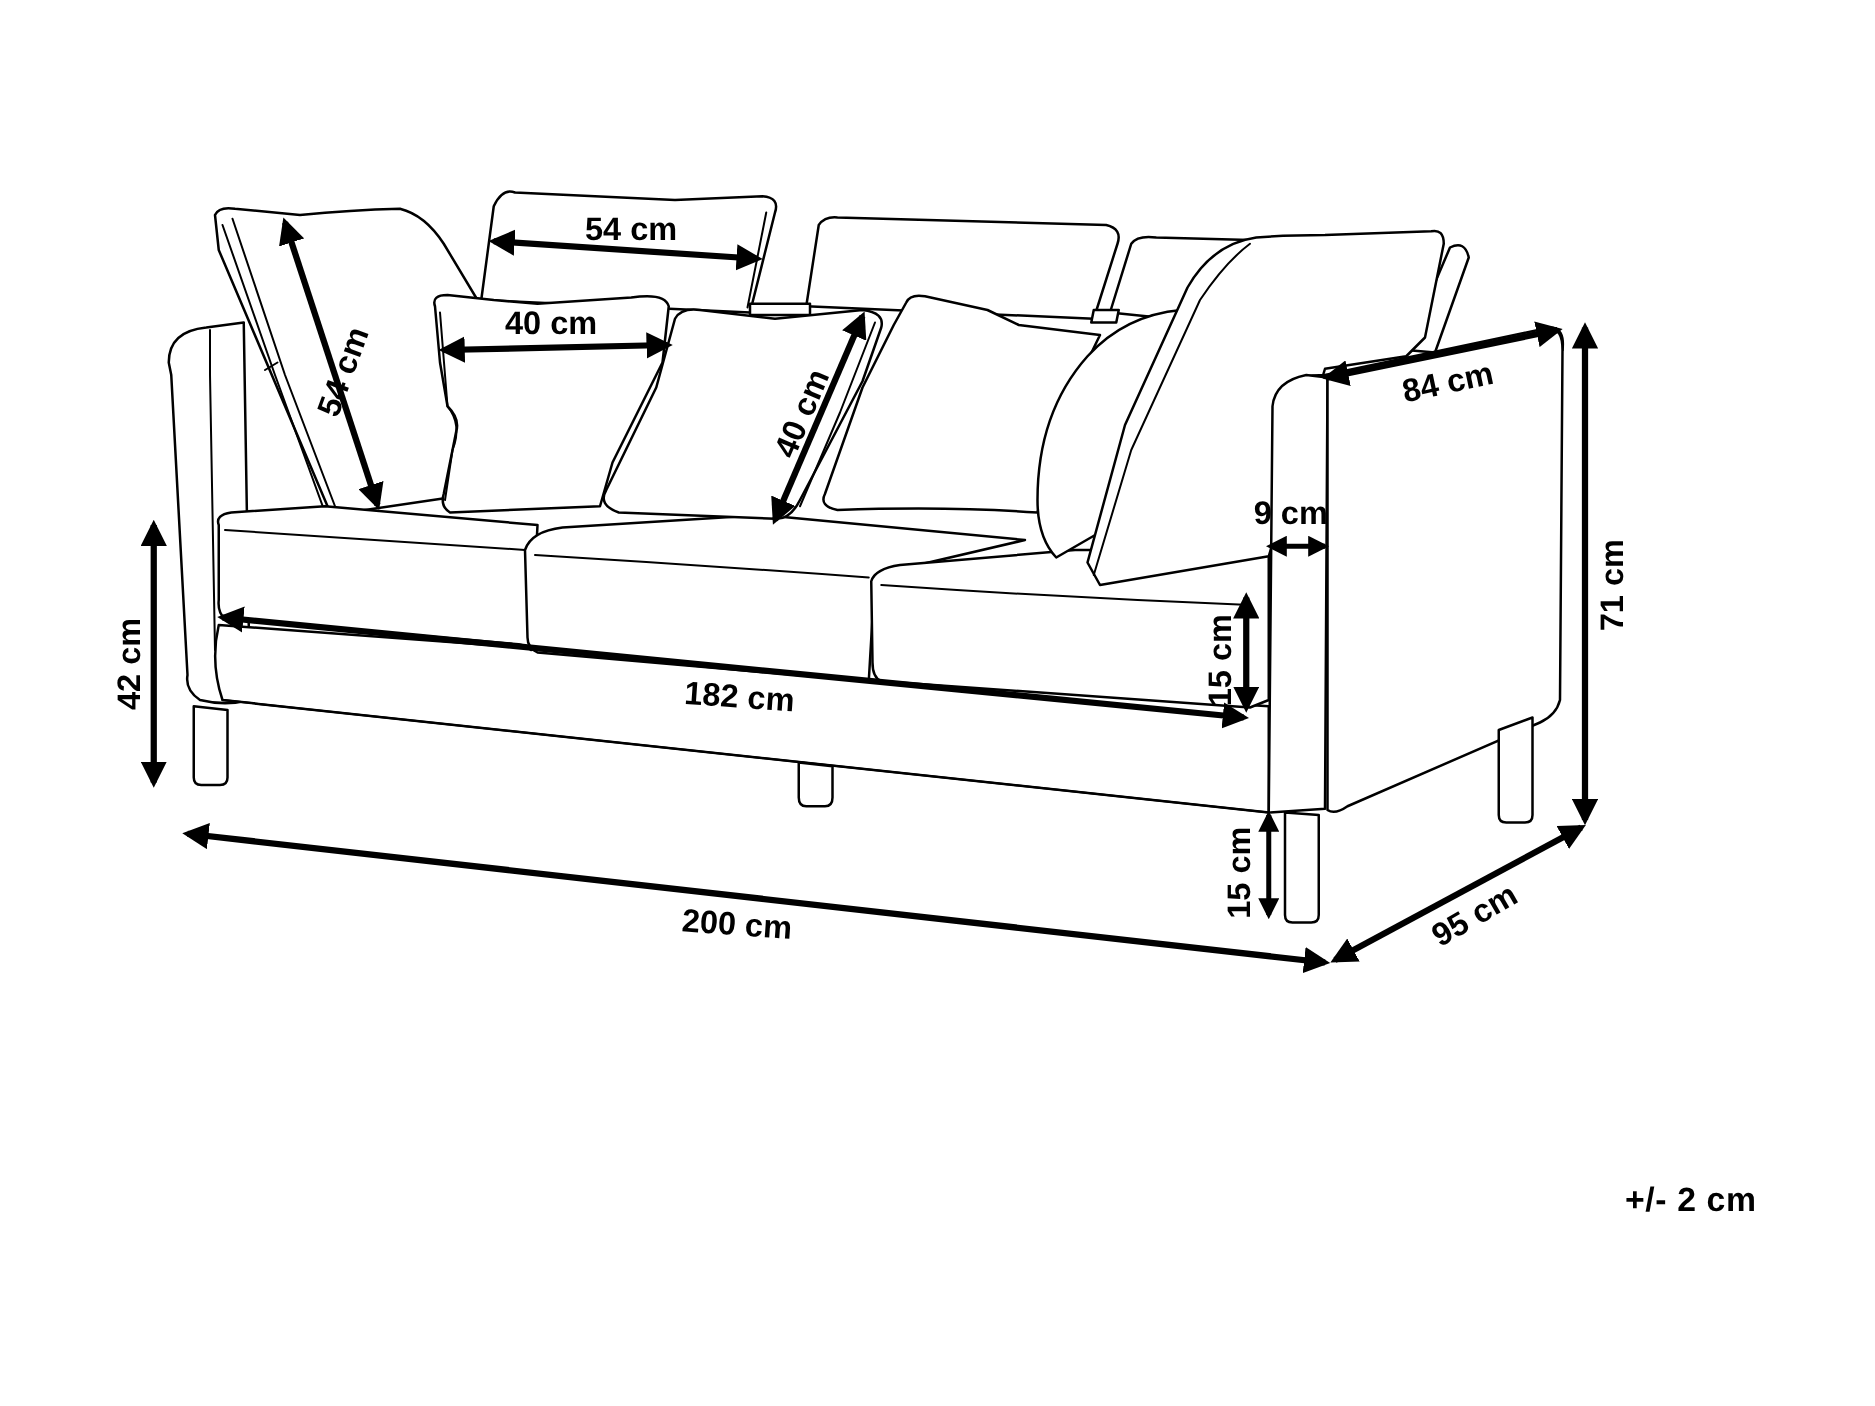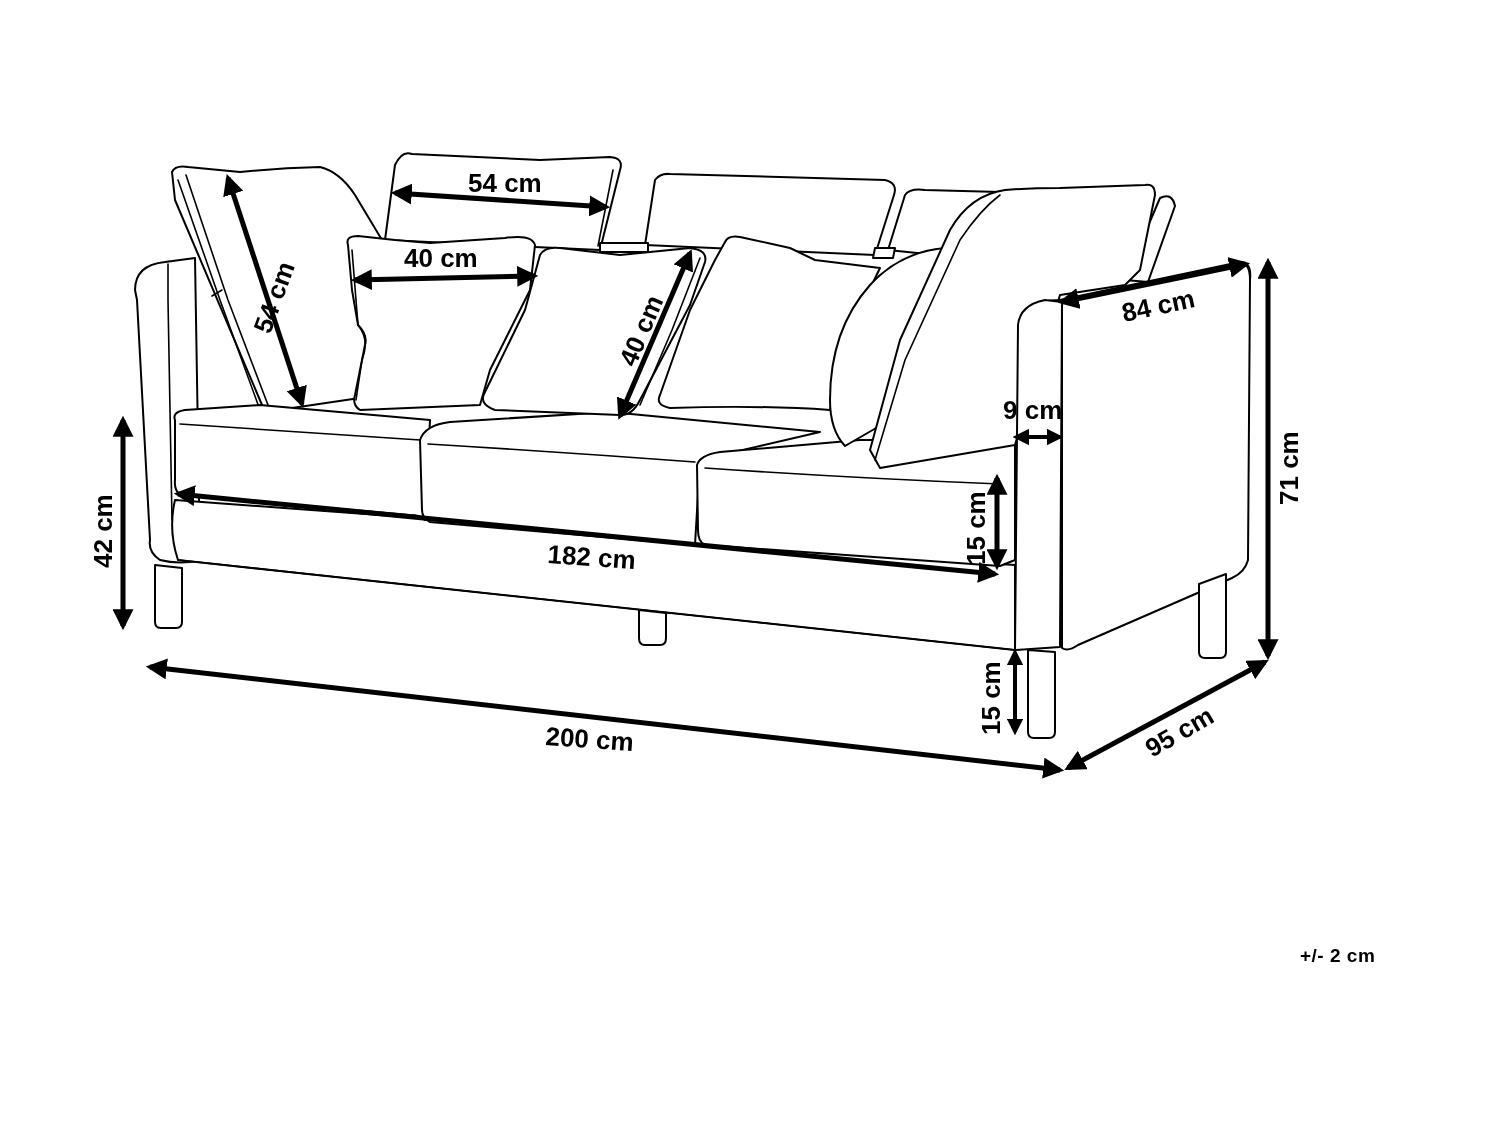--- a/index.html
+++ b/index.html
@@ -6,21 +6,21 @@
   body { width: 1500px; height: 1125px; overflow: hidden; position: relative;
          font-family: "Liberation Sans", "DejaVu Sans", sans-serif; }
   #canvas { position: absolute; left: 0; top: 0; width: 1500px; height: 1125px; }
   svg { position: absolute; left: 0; top: 0; }
   .outline { fill: #ffffff; stroke: #000; stroke-width: 2; stroke-linejoin: round; stroke-linecap: round; }
   .pipe { fill: none; stroke: #000; stroke-width: 1.6; stroke-linejoin: round; stroke-linecap: round; }
   .dim { stroke: #000; stroke-width: 5; fill: none; }
   .dim-thin { stroke: #000; stroke-width: 4; fill: none; }
   .dim-label { font-family: "Liberation Sans", "DejaVu Sans", sans-serif; font-weight: 700;
                font-size: 26px; fill: #000; }
-  .tolerance { position: absolute; left: 1300px; top: 945px; font-size: 19px; font-weight: 700;
+  .tolerance { position: absolute; left: 1300px; top: 945px; font-size: 27px; font-weight: 700;
                color: #000; font-family: "Liberation Sans", "DejaVu Sans", sans-serif; letter-spacing: 0.5px; }
 </style>
 </head>
 <body>
 
 <div id="canvas">
 <svg width="1500" height="1125" viewBox="0 0 1500 1125" xmlns="http://www.w3.org/2000/svg">
   <defs>
     <marker id="ah" viewBox="0 0 10 10" refX="8" refY="5" markerWidth="4.2" markerHeight="4.2" orient="auto-start-reverse">
       <path d="M0,0 L10,5 L0,10 z" fill="#000"></path>

